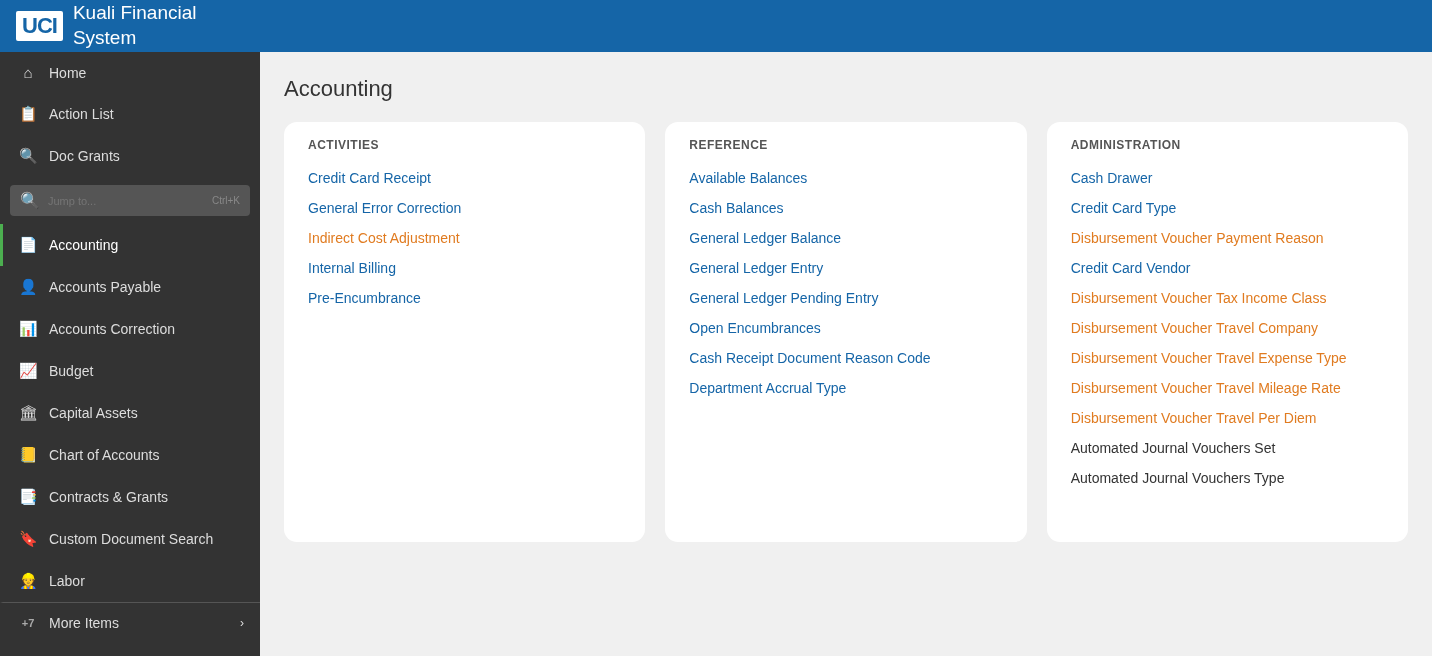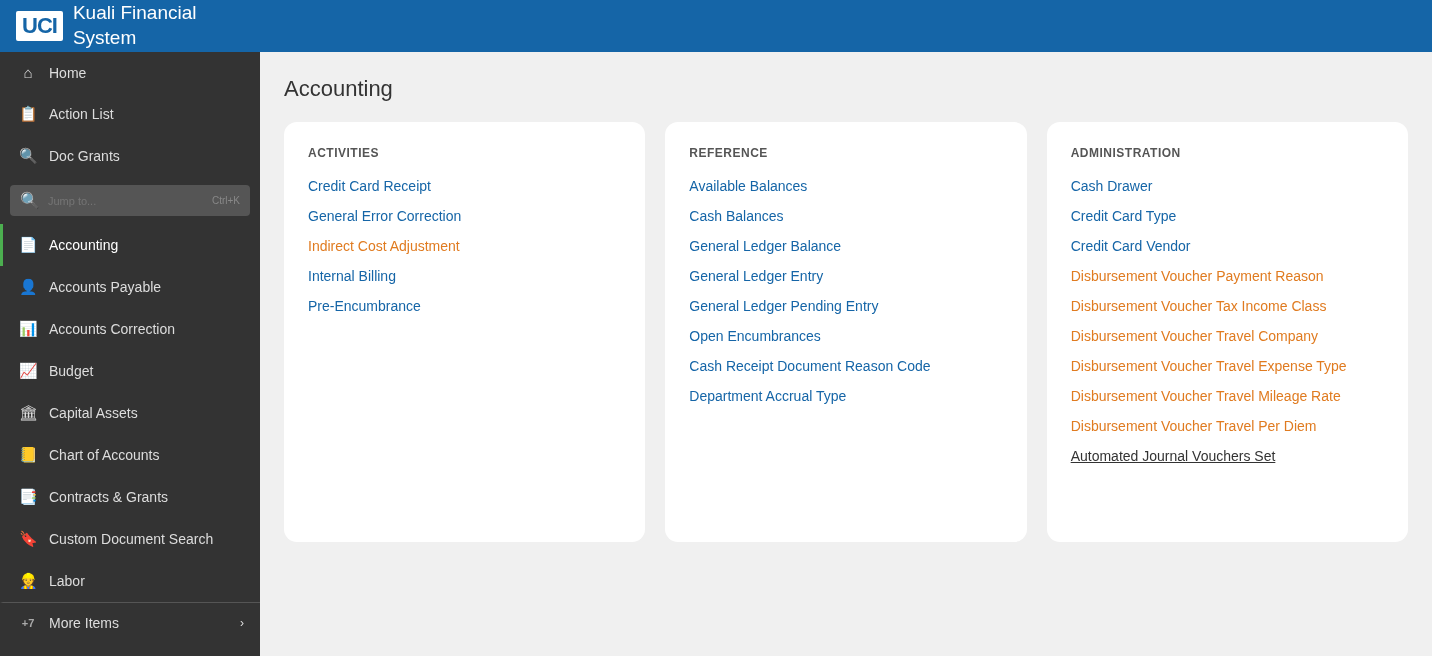--- a/index.html
+++ b/index.html
@@ -112,42 +112,42 @@
     }
 
     
     .cards-row {
       display: flex;
       gap: 20px;
     }
     .card {
       background: white;
       border-radius: 13px;
-      padding: 24px 24px;
+      padding: 16px 24px;
       flex: 1;
       min-height: 420px;
     }
     .card-title {
       font-size: 12px;
       font-weight: bold;
       color: #555;
       text-transform: uppercase;
       letter-spacing: 0.5px;
       margin-bottom: 18px;
     }
     .card-link {
       display: block;
       font-size: 14px;
       color: #1565a7;
       margin-bottom: 14px;
       cursor: pointer;
       text-decoration: none;
     }
     .card-link.orange { color: #e07b20; }
-    .card-link.dark { color: #333; text-decoration: underline; }
+    .card-link.dark { color: #333; }
   </style>
 </head>
 <body>
 
 <div class="header">
   <div class="header-logo">
     <div class="logo-uci">UCI</div>
     <div class="logo-text">Kuali Financial<br>System</div>
   </div>
 </div>
@@ -253,26 +253,27 @@
         <a class="card-link">General Ledger Pending Entry</a>
         <a class="card-link">Open Encumbrances</a>
         <a class="card-link">Cash Receipt Document Reason Code</a>
         <a class="card-link">Department Accrual Type</a>
       </div>
 
       <div class="card">
         <div class="card-title">ADMINISTRATION</div>
         <a class="card-link">Cash Drawer</a>
         <a class="card-link">Credit Card Type</a>
+        <a class="card-link orange">Disbursement Voucher Payment Reason</a>
         <a class="card-link">Credit Card Vendor</a>
-        <a class="card-link orange">Disbursement Voucher Payment Reason</a>
         <a class="card-link orange">Disbursement Voucher Tax Income Class</a>
         <a class="card-link orange">Disbursement Voucher Travel Company</a>
         <a class="card-link orange">Disbursement Voucher Travel Expense Type</a>
         <a class="card-link orange">Disbursement Voucher Travel Mileage Rate</a>
         <a class="card-link orange">Disbursement Voucher Travel Per Diem</a>
         <a class="card-link dark">Automated Journal Vouchers Set</a>
+        <a class="card-link dark">Automated Journal Vouchers Type</a>
       </div>
 
     </div>
   </div>
 
 </div>
 
 </body></html>

